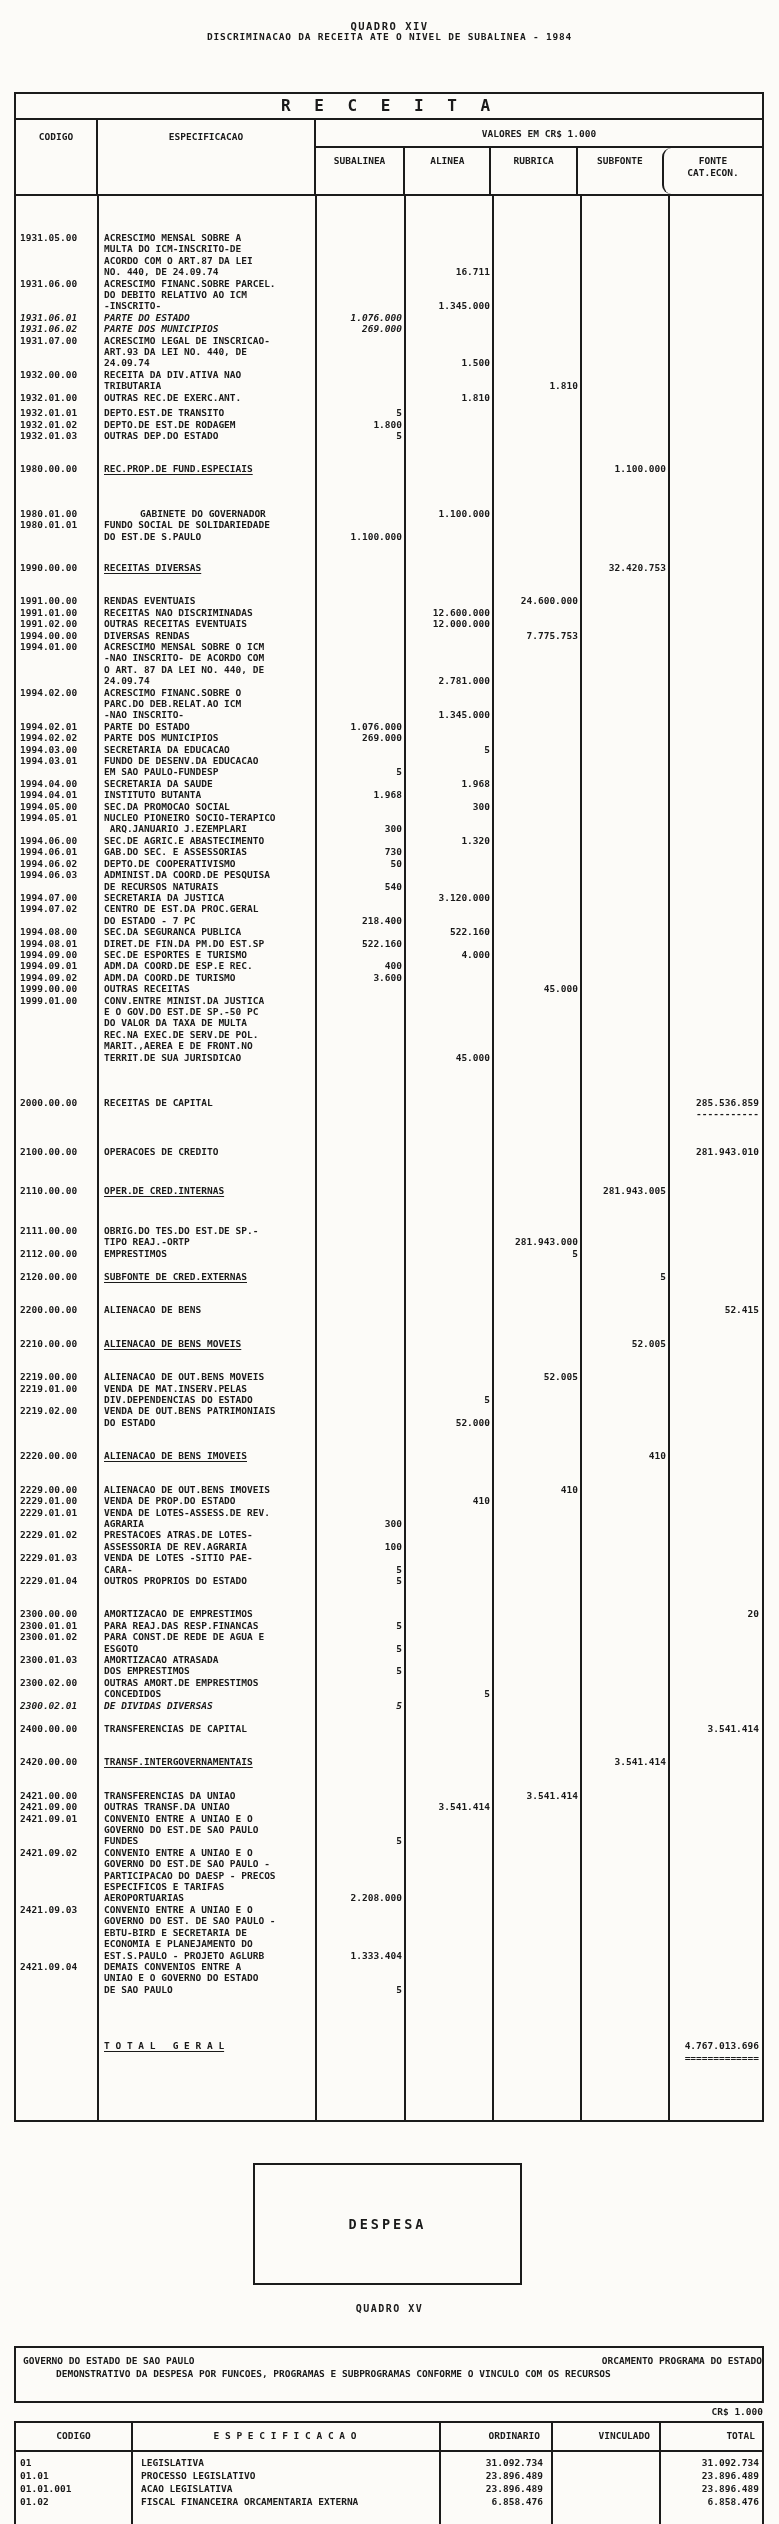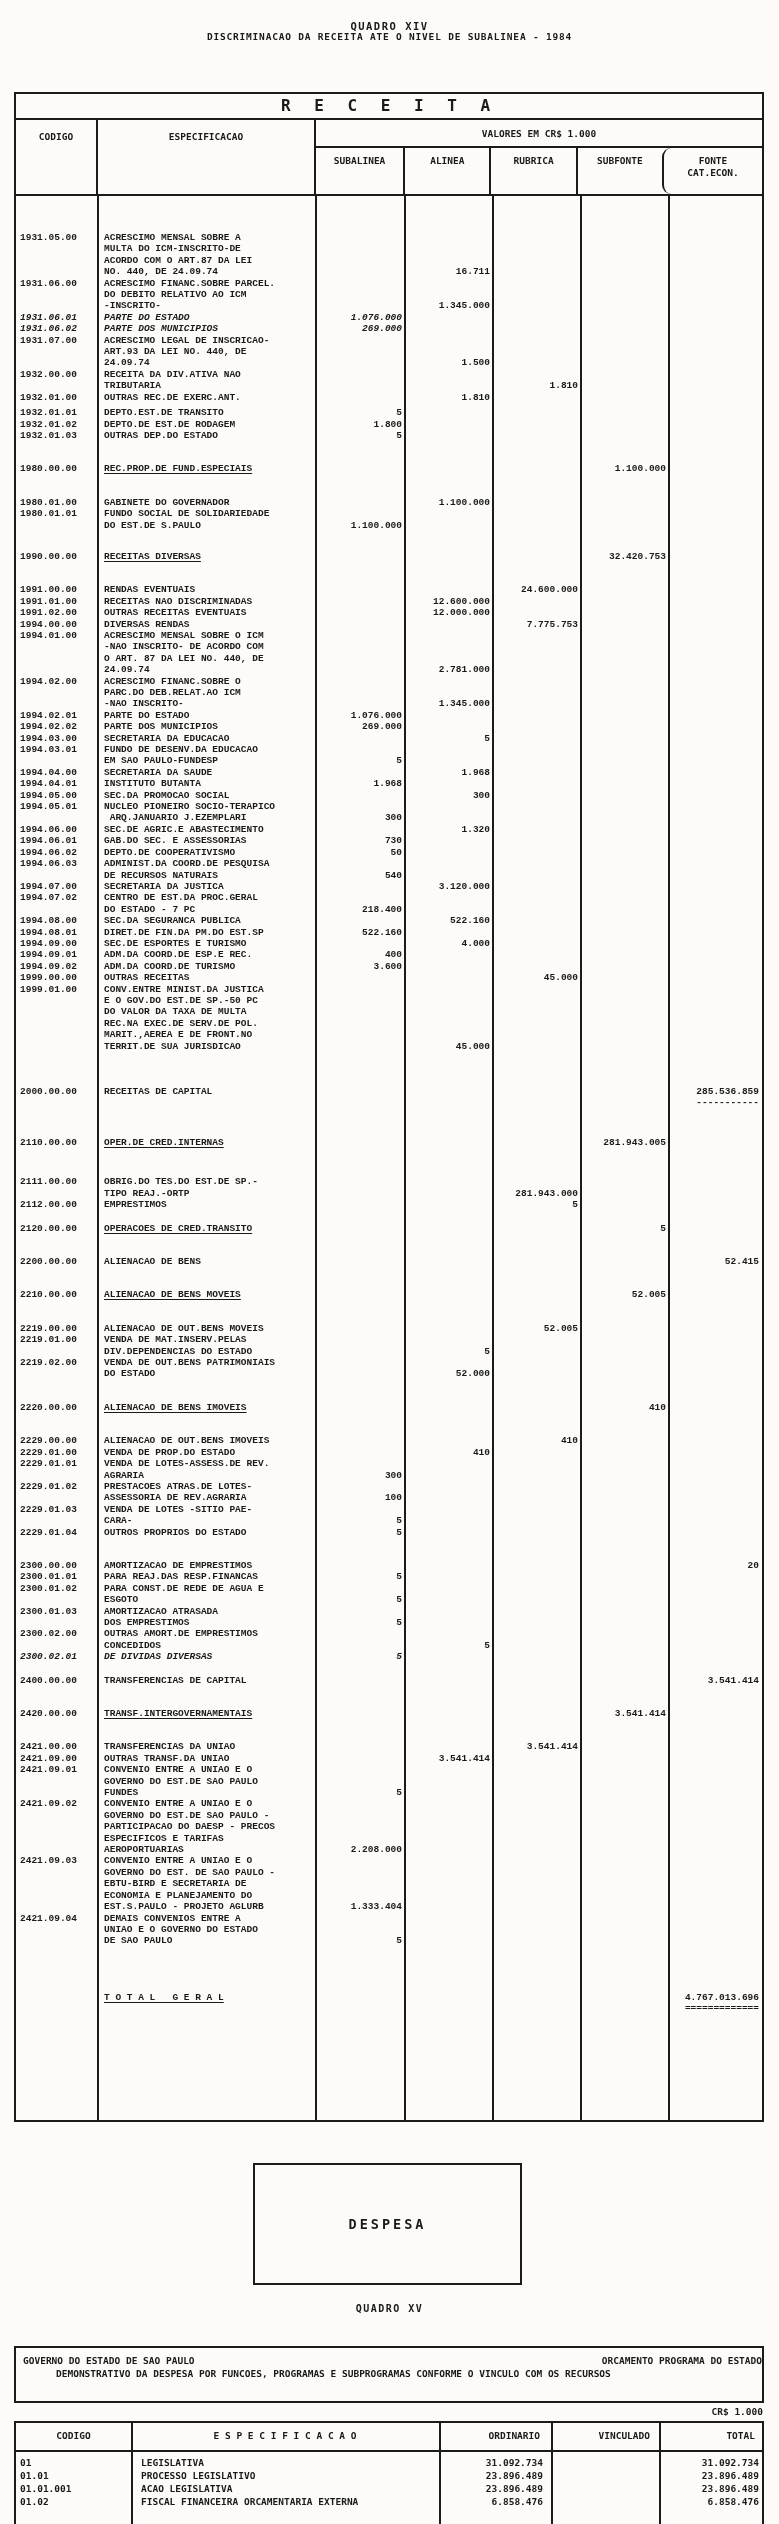--- a/index.html
+++ b/index.html
@@ -26,21 +26,21 @@
   .h-sub{position:absolute;left:300px;right:0;top:28px;bottom:0;display:flex;}
   .h-sub-cell{box-sizing:border-box;padding-top:7px;text-align:center;
               white-space:pre-line;line-height:11.5px;}
   .h-sub-cell + .h-sub-cell{border-left:2px solid #1b1b1b;}
   .h-sub-cell:nth-child(1){width:89px;}
   .h-sub-cell:nth-child(2){width:88px;}
   .h-sub-cell:nth-child(3){width:88px;}
   .h-sub-cell:nth-child(4){width:88px;}
   .h-sub-cell:nth-child(5){width:102px;border-radius:9px;}
 
-  .rbody{position:relative;height:1924px;overflow:hidden;font-family:Liberation Mono, monospace;}
+  .rbody{position:relative;height:1924px;overflow:hidden;}
   .vline{position:absolute;top:0;bottom:0;width:2px;background:#1b1b1b;}
 
   .rrow{position:relative;font-size:9.5px;line-height:11.4px;}
   .rrow.it{font-style:italic;}
   .rcode{position:absolute;left:4px;top:0;}
   .rspec{margin-left:88px;width:206px;white-space:pre-wrap;}
   .rspec.ul{text-decoration:underline;text-underline-offset:2px;}
   .rval{position:absolute;bottom:0;text-align:right;white-space:pre-wrap;line-height:11.4px;}
   .rval.vtop{bottom:auto;top:0;}
   .rval.c0{left:301px;width:85px;}
@@ -170,21 +170,21 @@
         <div class="rrow">
           <span class="rcode">1932.01.03</span>
           <div class="rspec">OUTRAS DEP.DO ESTADO</div>
           <span class="rval c0">5</span>
         </div>
         <div class="rrow" style="margin-top: 22px;">
           <span class="rcode">1980.00.00</span>
           <div class="rspec ul">REC.PROP.DE FUND.ESPECIAIS</div>
           <span class="rval c3">1.100.000</span>
         </div>
-        <div class="rrow" style="margin-top: 22px;">
+        <div class="rrow" style="margin-top: 33px; padding-left: 36px;">
           <span class="rcode">1980.01.00</span>
           <div class="rspec">GABINETE DO GOVERNADOR</div>
           <span class="rval c1">1.100.000</span>
         </div>
         <div class="rrow">
           <span class="rcode">1980.01.01</span>
           <div class="rspec">FUNDO SOCIAL DE SOLIDARIEDADE
 DO EST.DE S.PAULO</div>
           <span class="rval c0">1.100.000</span>
         </div>
@@ -341,39 +341,44 @@
 MARIT.,AEREA E DE FRONT.NO
 TERRIT.DE SUA JURISDICAO</div>
           <span class="rval c1">45.000</span>
         </div>
         <div class="rrow" style="margin-top: 34px; min-height: 23px;">
           <span class="rcode">2000.00.00</span>
           <div class="rspec">RECEITAS DE CAPITAL</div>
           <span class="rval c4 vtop">285.536.859
 -----------</span>
         </div>
+        <div class="rrow" style="margin-top: 26px;">
+          <span class="rcode">2100.00.00</span>
+          <div class="rspec">OPERACOES DE CREDITO</div>
+          <span class="rval c4">281.943.010</span>
+        </div>
         <div class="rrow" style="margin-top: 28px;">
           <span class="rcode">2110.00.00</span>
           <div class="rspec ul">OPER.DE CRED.INTERNAS</div>
           <span class="rval c3">281.943.005</span>
         </div>
         <div class="rrow" style="margin-top: 28px;">
           <span class="rcode">2111.00.00</span>
           <div class="rspec">OBRIG.DO TES.DO EST.DE SP.-
 TIPO REAJ.-ORTP</div>
           <span class="rval c2">281.943.000</span>
         </div>
         <div class="rrow">
           <span class="rcode">2112.00.00</span>
           <div class="rspec">EMPRESTIMOS</div>
           <span class="rval c2">5</span>
         </div>
         <div class="rrow" style="margin-top: 12px;">
           <span class="rcode">2120.00.00</span>
-          <div class="rspec ul">OPERACOES DE CRED.TRANSITO</div>
+          <div class="rspec ul">SUBFONTE DE CRED.EXTERNAS</div>
           <span class="rval c3">5</span>
         </div>
         <div class="rrow" style="margin-top: 22px;">
           <span class="rcode">2200.00.00</span>
           <div class="rspec">ALIENACAO DE BENS</div>
           <span class="rval c4">52.415</span>
         </div>
         <div class="rrow" style="margin-top: 22px;">
           <span class="rcode">2210.00.00</span>
           <div class="rspec ul">ALIENACAO DE BENS MOVEIS</div>

